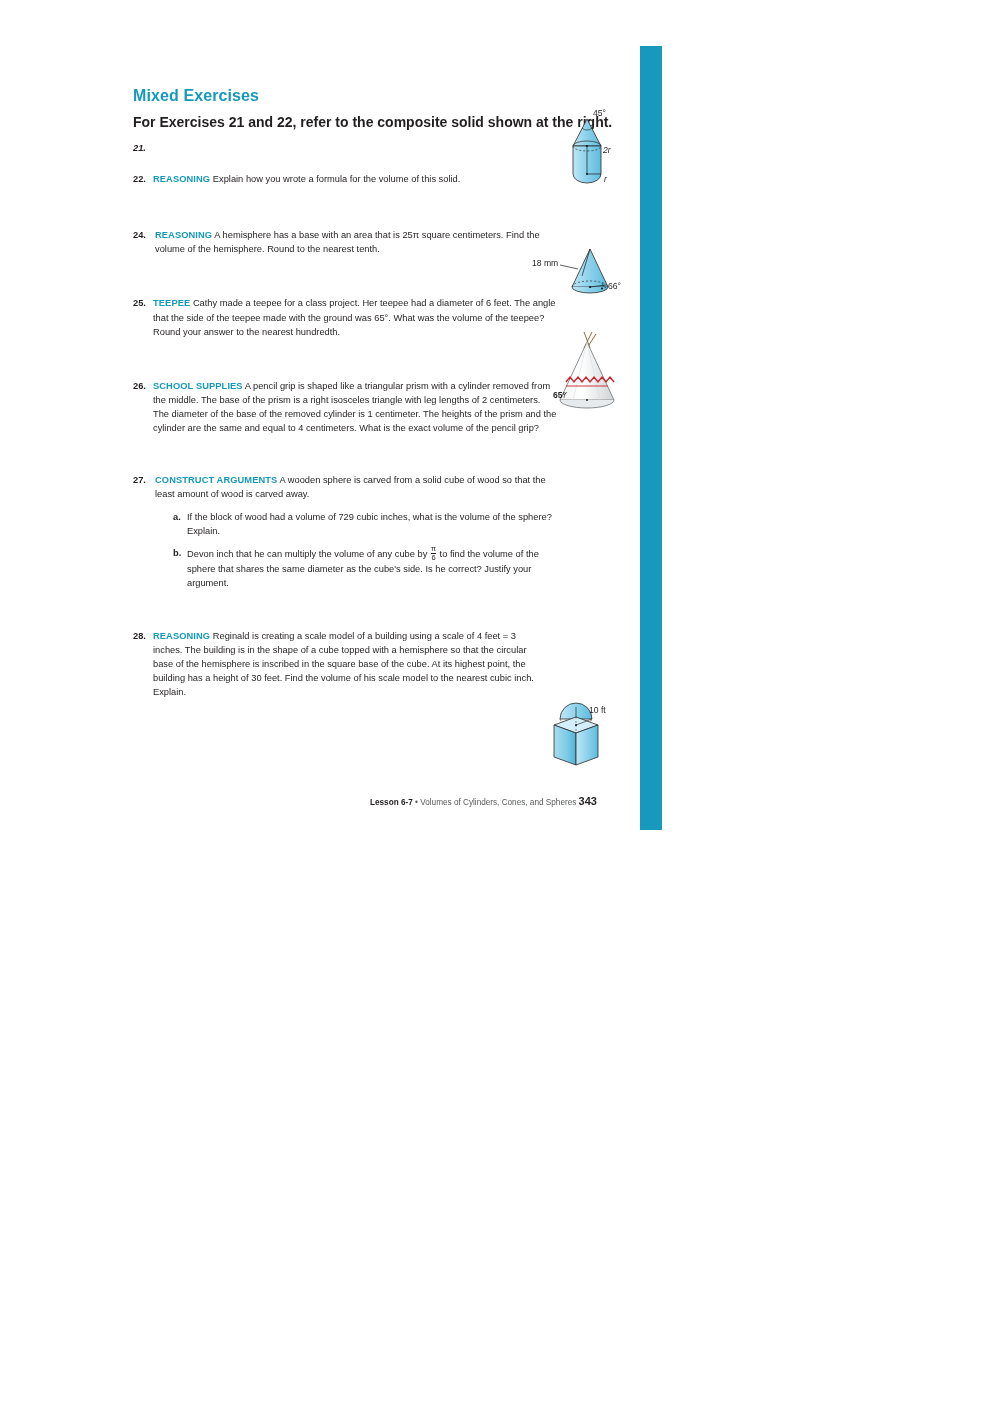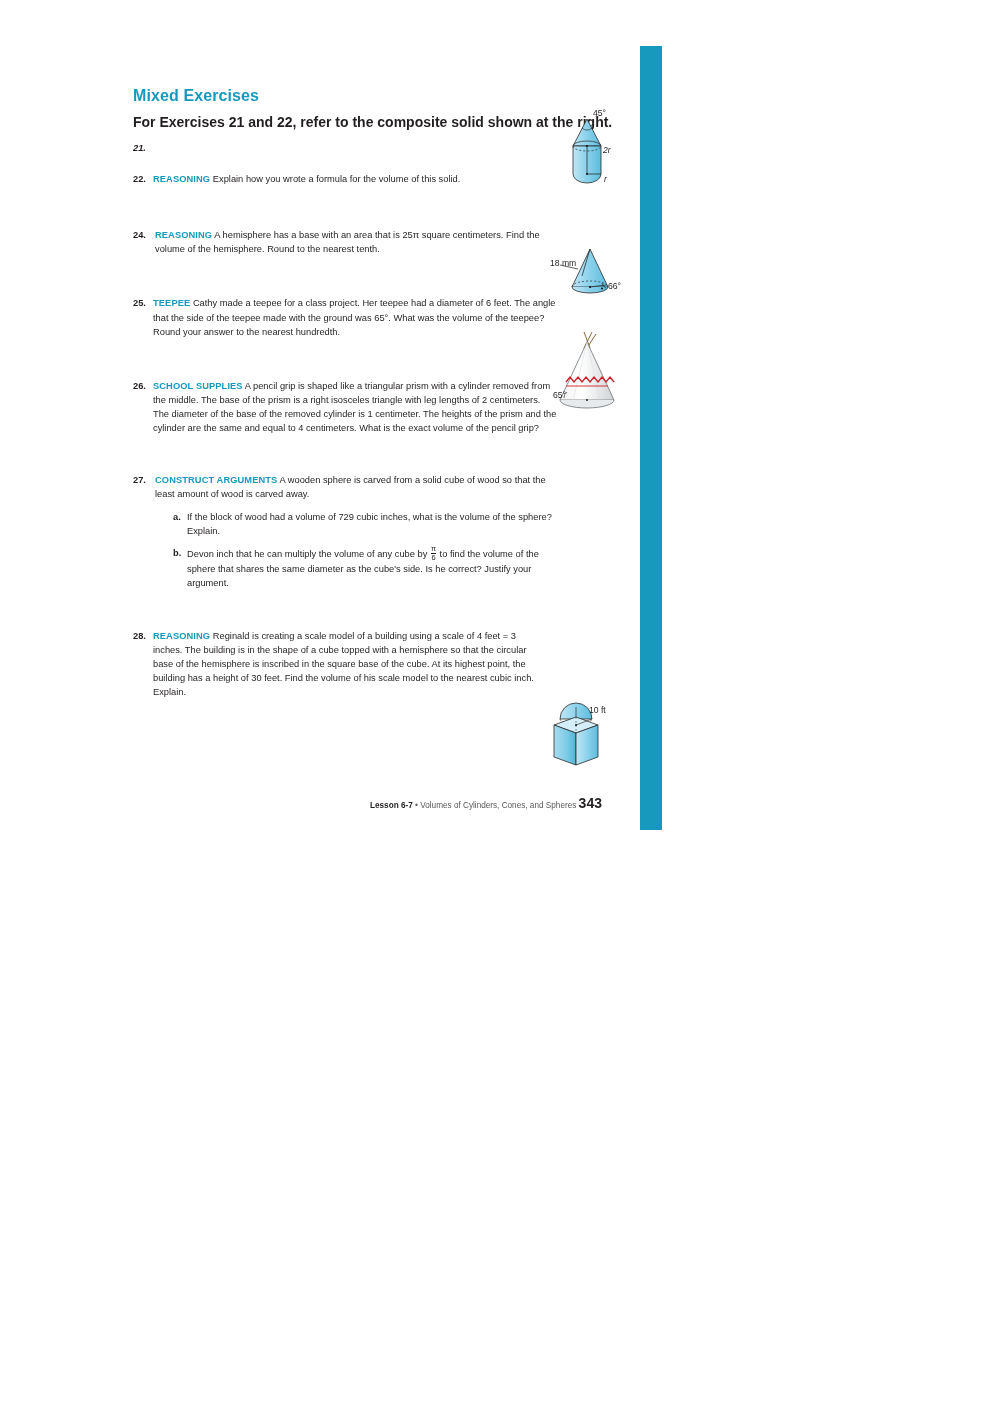--- a/index.html
+++ b/index.html
@@ -109,21 +109,21 @@
   
   #footer {
     position: absolute;
     left: 370px;
     top: 795px;
     font-size: 8.2px;
     color: #58595b;
     white-space: nowrap;
   }
   #footer .lesson { font-weight: bold; color: #231f20; }
-  #footer .pg { font-weight: bold; color: #231f20; font-size: 14px; }
+  #footer .pg { font-weight: bold; color: #231f20; font-size: 11px; }
 
   
   .fig { position: absolute; }
 
   #fig21 { left: 555px; top: 112px; width: 90px; height: 90px; }
   #fig23 { left: 530px; top: 243px; width: 115px; height: 60px; }
   #fig25 { left: 540px; top: 328px; width: 105px; height: 90px; }
   #fig28 { left: 540px; top: 695px; width: 105px; height: 85px; }
 
   .lbl {
@@ -246,21 +246,21 @@
       <path d="M60,6 L42,44 L78,44 Z" fill="url(#g2)" stroke="#2b2b2b" stroke-width="0.8"></path>
       <path d="M42,44 A18,6 0 0 0 78,44" fill="url(#g2)" stroke="#2b2b2b" stroke-width="0.8"></path>
       <path d="M42,44 A18,6 0 0 1 78,44" fill="none" stroke="#2b2b2b" stroke-width="0.7" stroke-dasharray="2,2"></path>
       <line x1="52" y1="33" x2="60" y2="6" stroke="#1a1a1a" stroke-width="0.7"></line>
       <circle cx="60" cy="44" r="1.1" fill="#1a1a1a"></circle>
       <circle cx="72" cy="45.5" r="1.1" fill="#1a1a1a"></circle>
       <line x1="60" y1="44" x2="76" y2="42" stroke="#1a1a1a" stroke-width="0.7"></line>
       <path d="M72,40 A7,7 0 0 0 76,45" fill="none" stroke="#1a1a1a" stroke-width="0.6"></path>
       <line x1="30" y1="22" x2="48" y2="26" stroke="#1a1a1a" stroke-width="0.7"></line>
     </svg>
-    <span class="lbl" style="left:20px; top:15px;">18 mm</span>
+    <span class="lbl" style="left:2px; top:15px;">18 mm</span>
     <span class="lbl" style="left:78px; top:38px;">66°</span>
   </div>
 
   <div class="fig" id="fig25">
     <svg width="105" height="90" viewBox="0 0 105 90">
       <defs>
         <linearGradient id="g3" x1="0" y1="0" x2="1" y2="0">
           <stop offset="0%" stop-color="#f2f2f2"></stop>
           <stop offset="40%" stop-color="#ffffff"></stop>
           <stop offset="100%" stop-color="#cfd3d6"></stop>
@@ -276,21 +276,21 @@
 
       <path d="M47,14 L33,72" fill="none" stroke="#d9dde0" stroke-width="0.6"></path>
       <path d="M47,14 L60,72" fill="none" stroke="#d9dde0" stroke-width="0.6"></path>
 
       <path d="M26,54 l4,-5 l4,5 l4,-5 l4,5 l4,-5 l4,5 l4,-5 l4,5 l4,-5 l4,5 l4,-5 l4,5" fill="none" stroke="#cf2027" stroke-width="1.4"></path>
       <path d="M26,58 L68,58" fill="none" stroke="#cf2027" stroke-width="0.9"></path>
 
       <path d="M24,70 A7,7 0 0 1 27,64" fill="none" stroke="#1a1a1a" stroke-width="0.6"></path>
       <circle cx="47" cy="72" r="1" fill="#1a1a1a"></circle>
     </svg>
-    <span class="lbl" style="left:13px; top:62px;">65°</span>
+    <span class="lbl" style="left:13px; top:62px;font-weight:bold;">65°</span>
   </div>
 
   <div class="fig" id="fig28">
     <svg width="105" height="85" viewBox="0 0 105 85">
       <defs>
         <linearGradient id="g4" x1="0" y1="0" x2="1" y2="0">
           <stop offset="0%" stop-color="#bfe6f5"></stop>
           <stop offset="50%" stop-color="#8fd3ec"></stop>
           <stop offset="100%" stop-color="#5cbcdd"></stop>
         </linearGradient>

